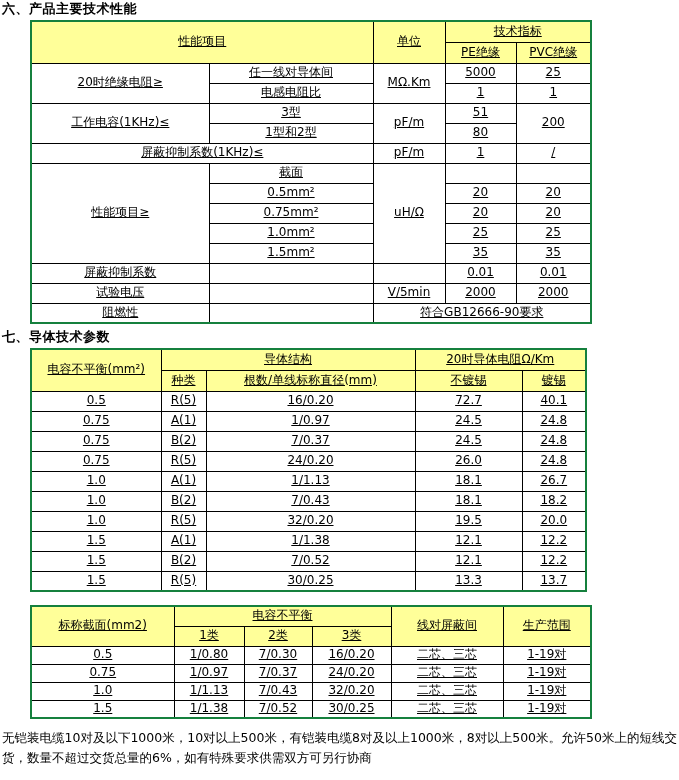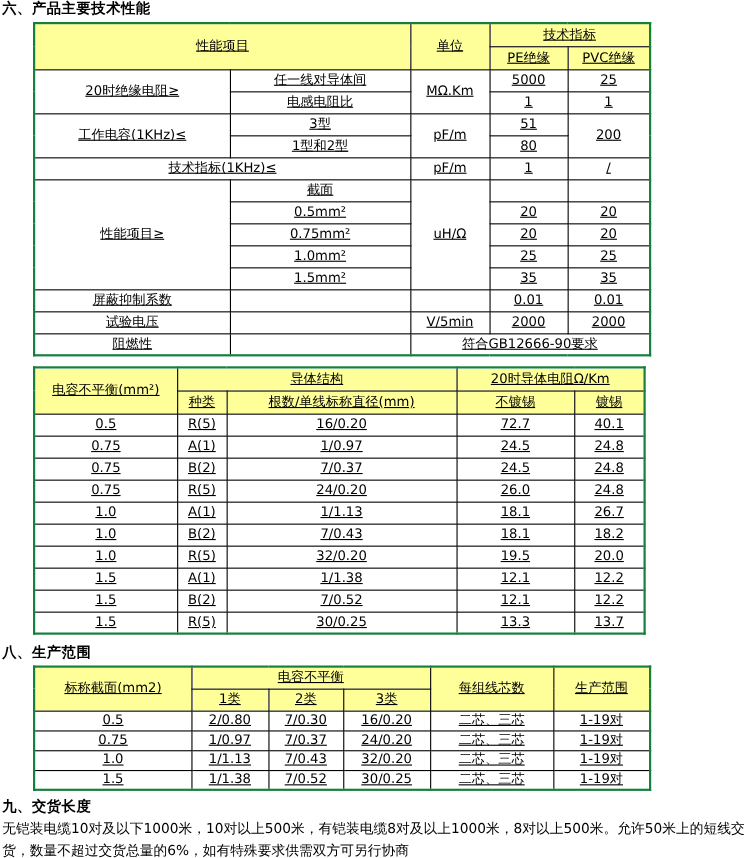--- a/index.html
+++ b/index.html
@@ -105,21 +105,21 @@
         <td rowspan="2">pF/m</td>
         <td>51</td>
         <td rowspan="2">200</td>
       </tr>
       <tr>
         <td>1型和2型</td>
         <td>80</td>
       </tr>
 
       <tr>
-        <td colspan="2">技术指标(1KHz)≤</td>
+        <td colspan="2">屏蔽抑制系数(1KHz)≤</td>
         <td>pF/m</td>
         <td>1</td>
         <td>/</td>
       </tr>
 
       <tr>
         <td rowspan="5">性能项目≥</td>
         <td>截面</td>
         <td rowspan="5">uH/Ω</td>
         <td></td>
@@ -163,20 +163,21 @@
       <tr>
         <td>阻燃性</td>
         <td></td>
         <td colspan="3">符合GB12666-90要求</td>
       </tr>
     </tbody>
   </table>
 
   <div class="gap-a"></div>
 
+  <div class="sec-heading">七、导体技术参数</div>
   <div class="gap-d"></div>
 
   <table id="table7" class="spec">
     <colgroup>
       <col style="width:130px">
         <col style="width:45px">
         <col style="width:209px">
         <col style="width:107px">
         <col style="width:64px">
     </colgroup>
@@ -260,47 +261,46 @@
         <td>R(5)</td>
         <td>30/0.25</td>
         <td>13.3</td>
         <td>13.7</td>
       </tr>
     </tbody>
   </table>
 
   <div class="gap-b"></div>
 
-  <div class="sec-heading">八、生产范围</div>
   <div class="gap-d"></div>
 
   <table id="table8" class="spec">
     <colgroup>
       <col style="width:143px">
         <col style="width:70px">
         <col style="width:68px">
         <col style="width:79px">
         <col style="width:112px">
         <col style="width:88px">
     </colgroup>
     <tbody>
       <tr class="hrow">
         <td class="hd" rowspan="2">标称截面(mm2)</td>
         <td class="hd" colspan="3">电容不平衡</td>
-        <td class="hd" rowspan="2">每组线芯数</td>
+        <td class="hd" rowspan="2">线对屏蔽间</td>
         <td class="hd" rowspan="2">生产范围</td>
       </tr>
       <tr class="hrow">
         <td class="hd">1类</td>
         <td class="hd">2类</td>
         <td class="hd">3类</td>
       </tr>
       <tr>
         <td>0.5</td>
-        <td>2/0.80</td>
+        <td>1/0.80</td>
         <td>7/0.30</td>
         <td>16/0.20</td>
         <td>二芯、三芯</td>
         <td>1-19对</td>
       </tr>
       <tr>
         <td>0.75</td>
         <td>1/0.97</td>
         <td>7/0.37</td>
         <td>24/0.20</td>
@@ -321,16 +321,15 @@
         <td>7/0.52</td>
         <td>30/0.25</td>
         <td>二芯、三芯</td>
         <td>1-19对</td>
       </tr>
     </tbody>
   </table>
 
   <div class="gap-c"></div>
 
-  <div class="sec-heading">九、交货长度</div>
   <p class="delivery-text">无铠装电缆10对及以下1000米，10对以上500米，有铠装电缆8对及以上1000米，8对以上500米。允许50米上的短线交货，数量不超过交货总量的6%，如有特殊要求供需双方可另行协商</p>
 
 </div>
 
 </body></html>

